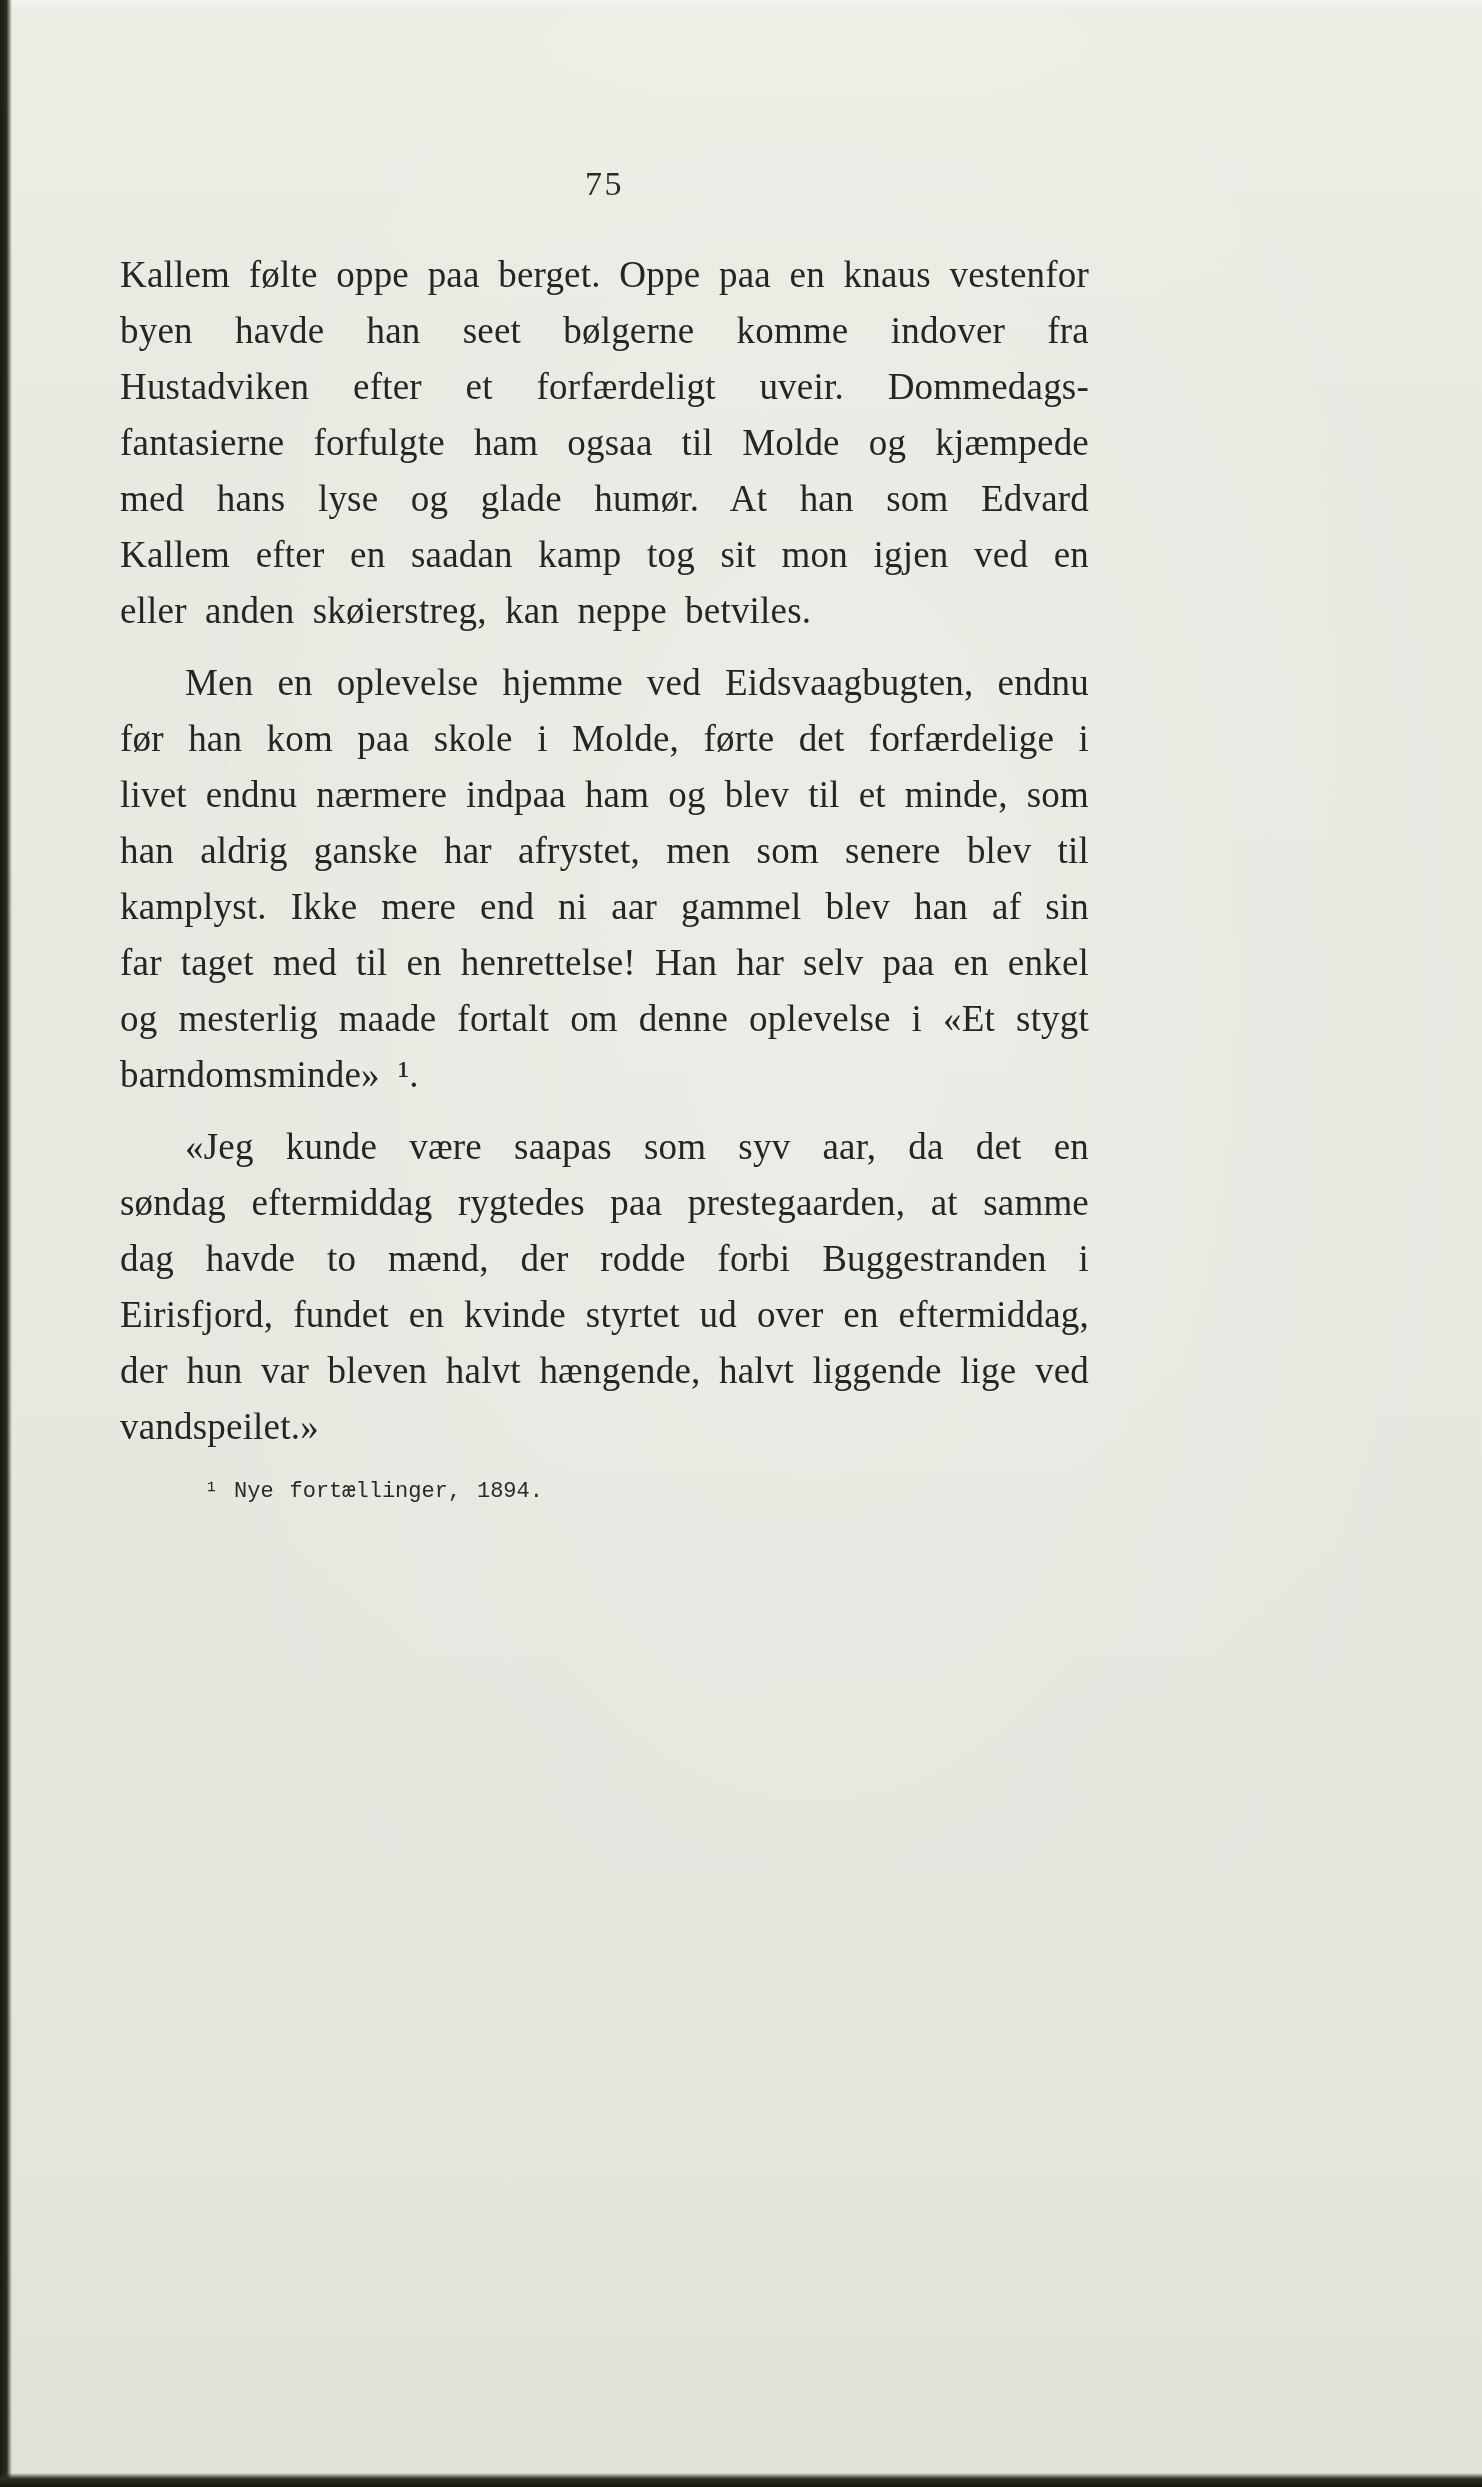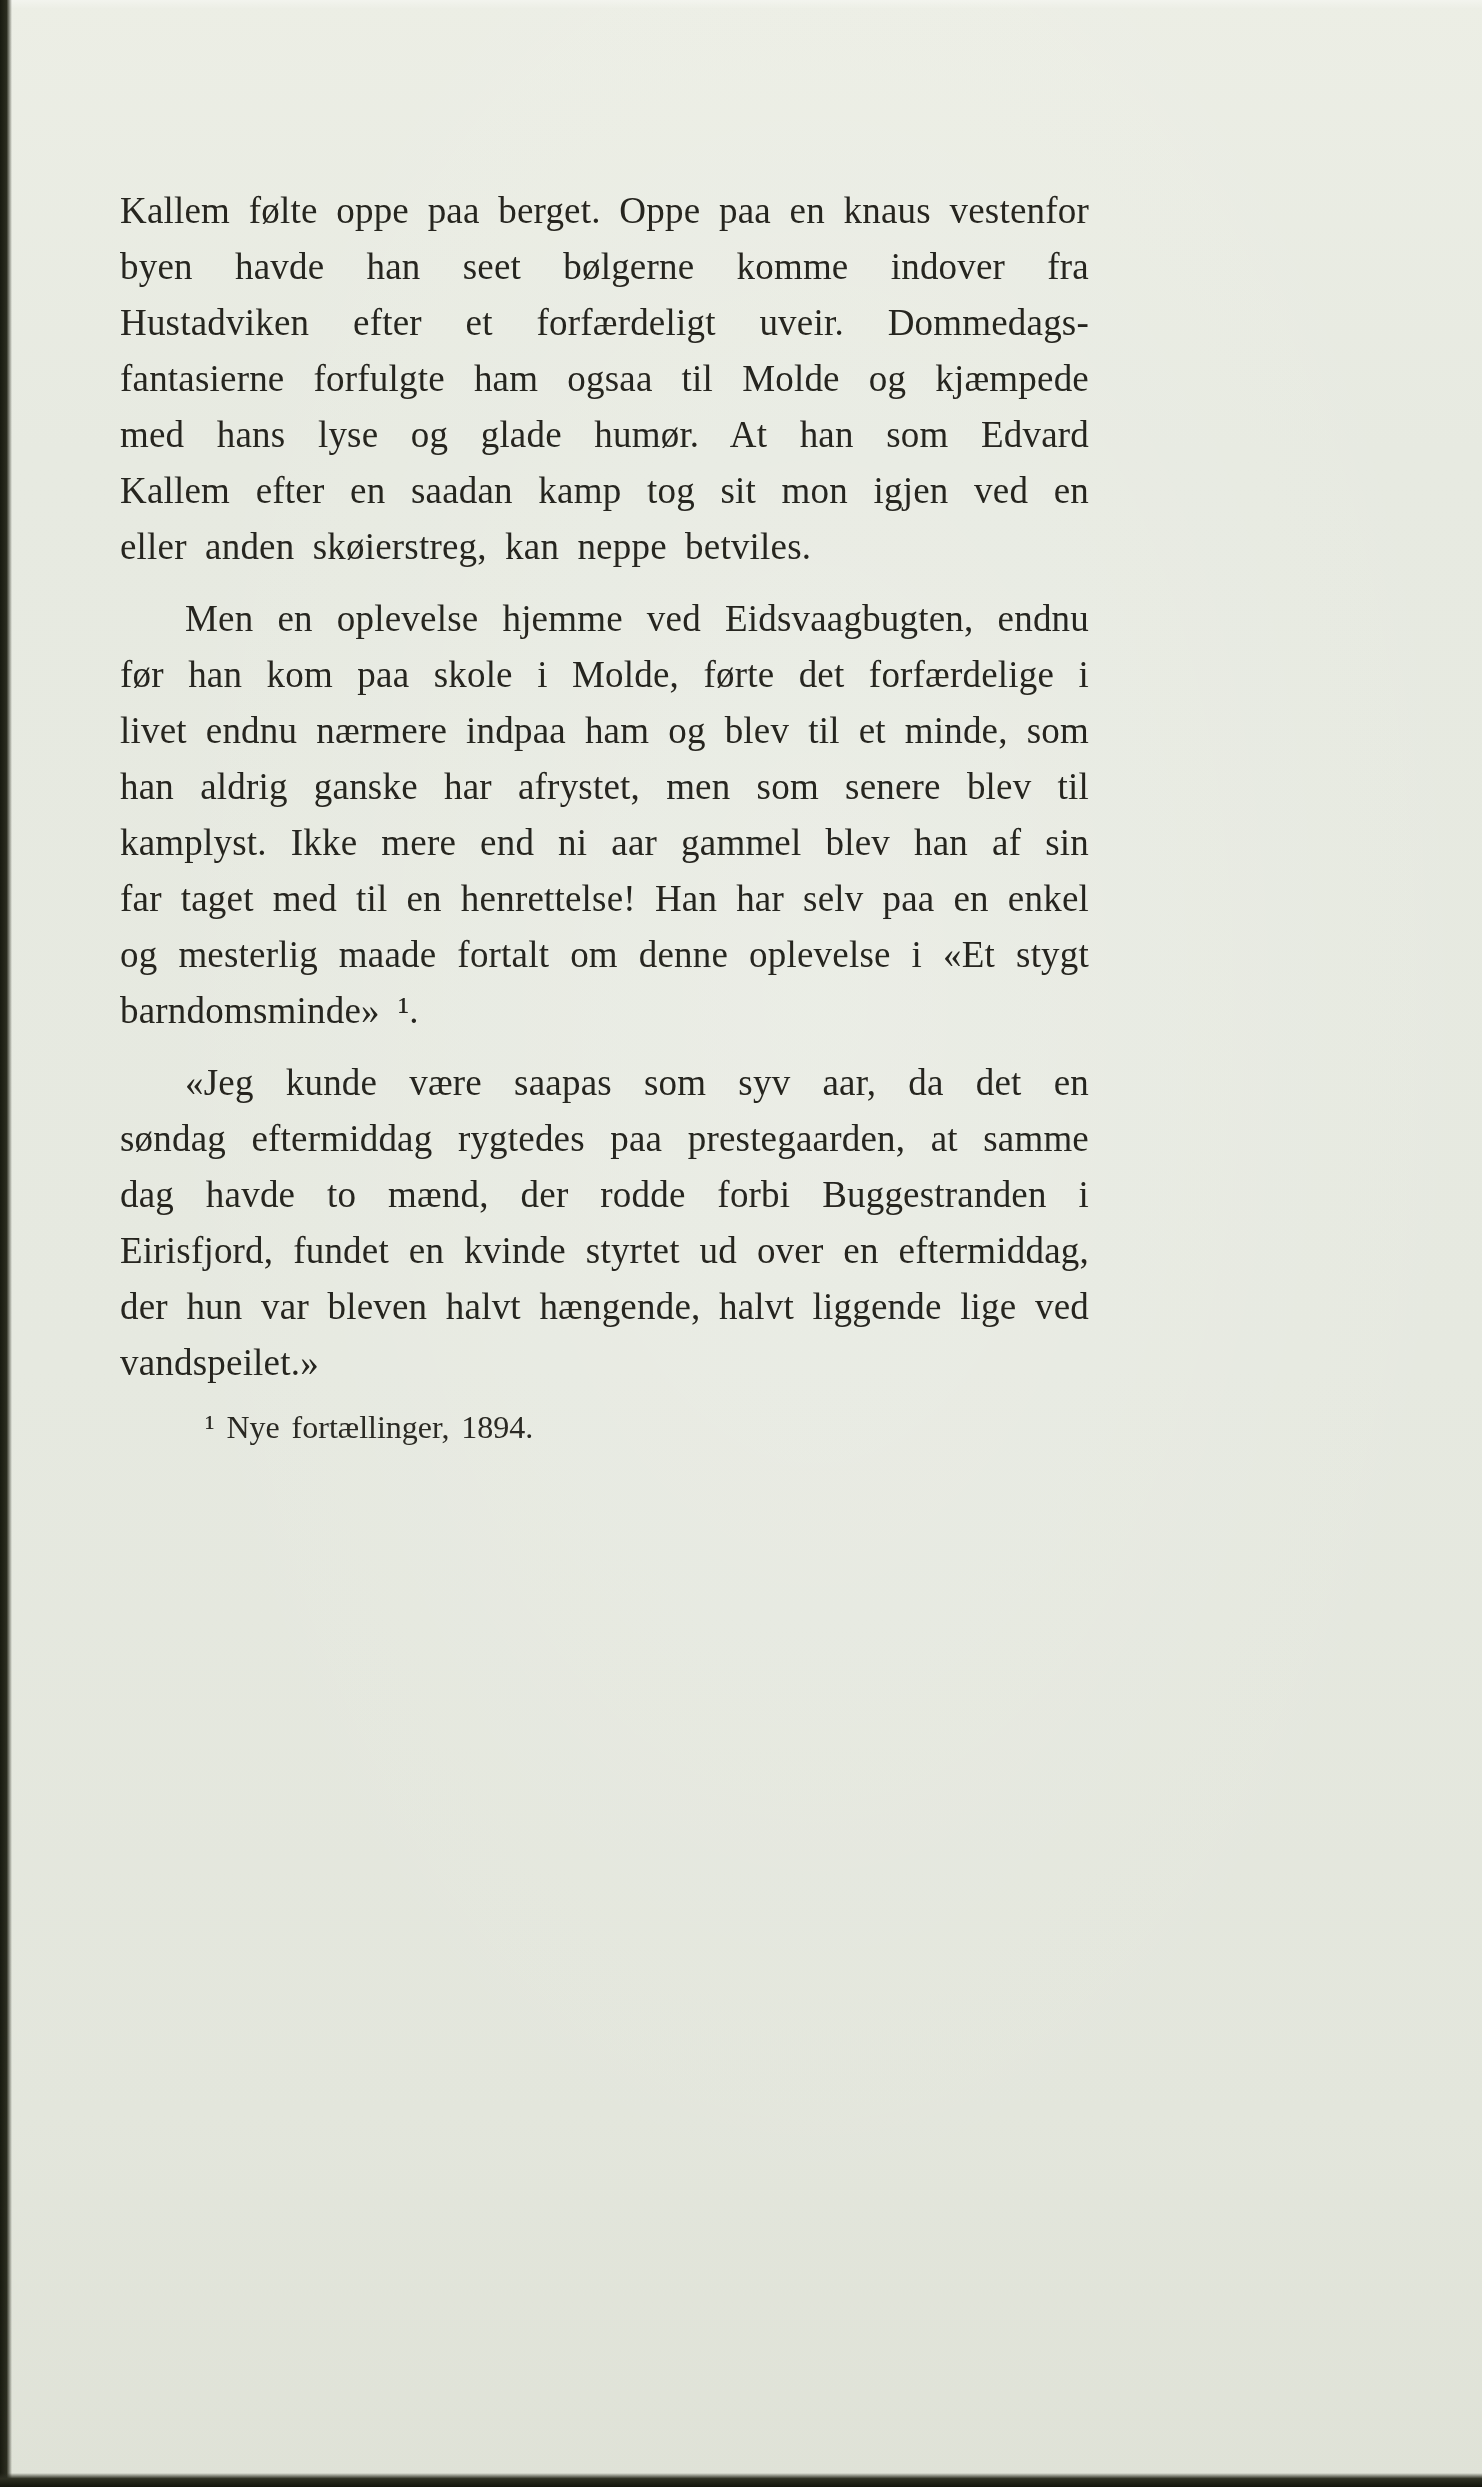--- a/index.html
+++ b/index.html
@@ -61,37 +61,39 @@
       margin: 16px;
       text-align: justify;
       word-spacing: 0.24em;
       letter-spacing: 0.2px;
       color: #26251f;
     }
     .para.indent {
       text-indent: 65px;
     }
     .footnote {
-      font-size: 32px;
+      font-size: 22px;
       line-height: 41px;
       margin: 13.7px 0 0 0;
       padding-left: 101px;
       word-spacing: 0.12em;
       color: #2a2923;
+      font-family: Liberation Mono, monospace;
     }
   </style>
 </head>
 <body>
 
 <div class="scan">
   <div class="edge-top"></div>
   <div class="edge-left"></div>
   <div class="edge-bottom"></div>
 
   <div class="page-content">
+    <div class="page-number">75</div>
 
     <p class="para">Kallem følte oppe paa berget. Oppe paa en knaus vestenfor byen havde han seet bølgerne komme indover fra Hustadviken efter et forfærdeligt uveir. Dommedags-fantasierne forfulgte ham ogsaa til Molde og kjæmpede med hans lyse og glade humør. At han som Edvard Kallem efter en saadan kamp tog sit mon igjen ved en eller anden skøierstreg, kan neppe betviles.</p>
     <p class="para indent">Men en oplevelse hjemme ved Eidsvaagbugten, endnu før han kom paa skole i Molde, førte det forfærdelige i livet endnu nærmere indpaa ham og blev til et minde, som han aldrig ganske har afrystet, men som senere blev til kamplyst. Ikke mere end ni aar gammel blev han af sin far taget med til en henrettelse! Han har selv paa en enkel og mesterlig maade fortalt om denne oplevelse i «Et stygt barndomsminde» ¹.</p>
     <p class="para indent">«Jeg kunde være saapas som syv aar, da det en søndag eftermiddag rygtedes paa prestegaarden, at samme dag havde to mænd, der rodde forbi Buggestranden i Eirisfjord, fundet en kvinde styrtet ud over en eftermiddag, der hun var bleven halvt hængende, halvt liggende lige ved vandspeilet.»</p>
 
     <p class="footnote">¹ Nye fortællinger, 1894.</p>
   </div>
 </div>
 
 

